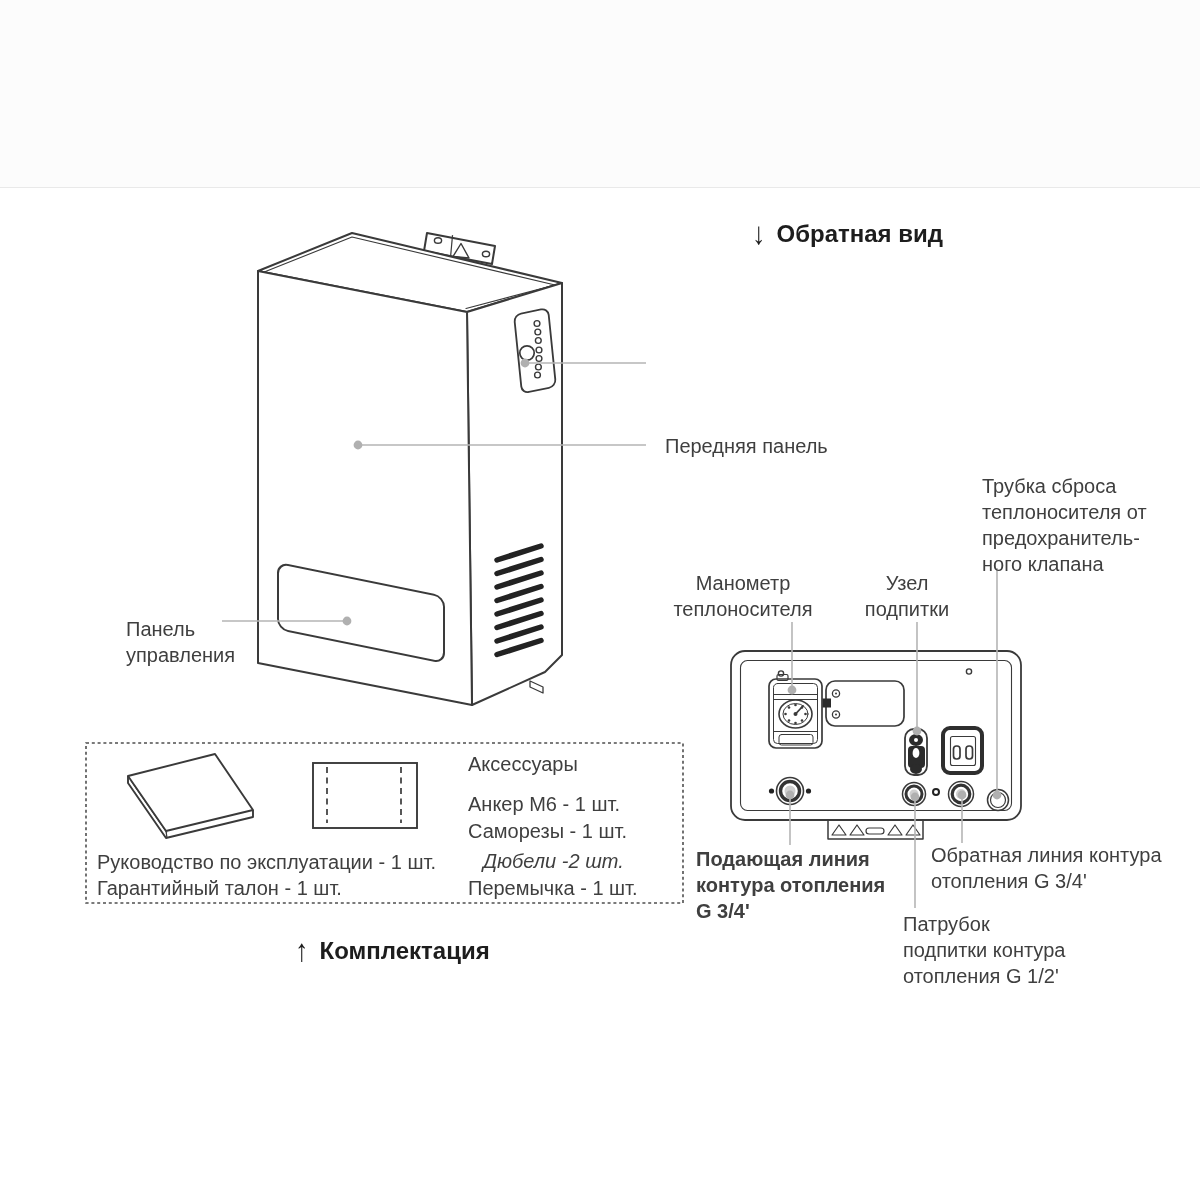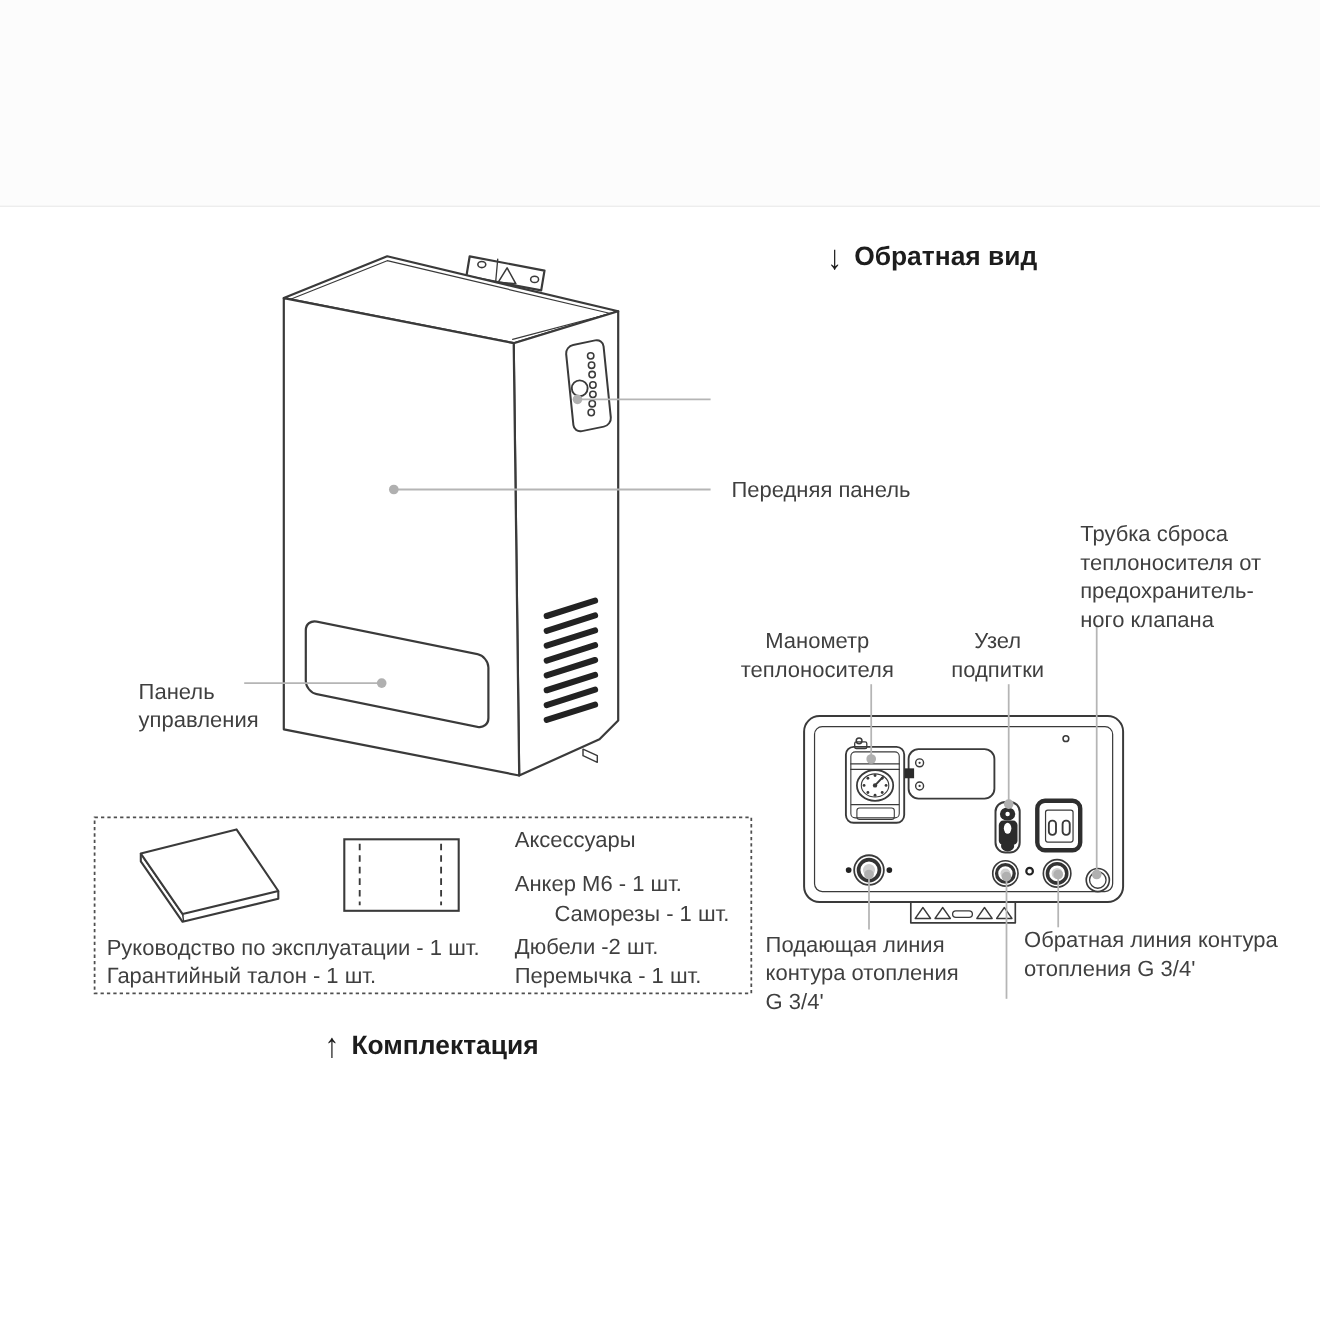--- a/index.html
+++ b/index.html
@@ -228,46 +228,51 @@
   <div class="lbl right" style="left:668px;top:570px;width:150px;">
     <span>Манометр</span>
     <span>теплоносителя</span>
   </div>
 
   <div class="lbl center" style="left:852px;top:570px;width:110px;">
     <span>Узел</span>
     <span>подпитки</span>
   </div>
 
-  <div class="lbl" style="left:696px;top:846px;">
+  <div class="lbl" style="left:696px;top:846px;font-weight:bold;">
     <span>Подающая линия</span>
     <span>контура отопления</span>
     <span>G 3/4'</span>
   </div>
 
   <div class="lbl" style="left:931px;top:842px;">
     <span>Обратная линия контура</span>
     <span>отопления G 3/4'</span>
   </div>
 
+  <div class="lbl" style="left:903px;top:911px;">
+    <span>Патрубок</span>
+    <span>подпитки контура</span>
+    <span>отопления G 1/2'</span>
+  </div>
 
   <div class="lbl" style="left:97px;top:849px;">
     <span>Руководство по эксплуатации - 1 шт.</span>
     <span>Гарантийный талон - 1 шт.</span>
   </div>
 
   <div class="lbl" style="left:468px;top:751px;">
     <span>Аксессуары</span>
   </div>
   <div class="lbl" style="left:468px;top:791px;">
     <span>Анкер М6 - 1 шт.</span>
   </div>
-  <div class="lbl" style="left:468px;top:818px;margin-left:36px;">
+  <div class="lbl" style="left:468px;top:818px;">
     <span>Саморезы - 1 шт.</span>
   </div>
-  <div class="lbl" style="left:468px;top:848px;">
+  <div class="lbl" style="left:483px;top:848px;font-style:italic;">
     <span>Дюбели -2 шт.</span>
   </div>
   <div class="lbl" style="left:468px;top:875px;">
     <span>Перемычка - 1 шт.</span>
   </div>
 
 </div>
 
 </body></html>

